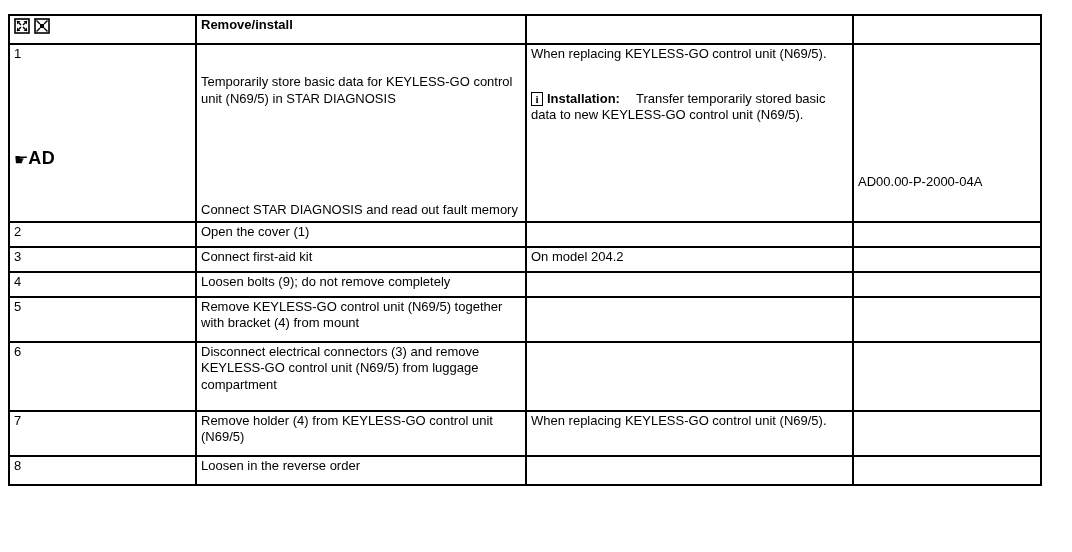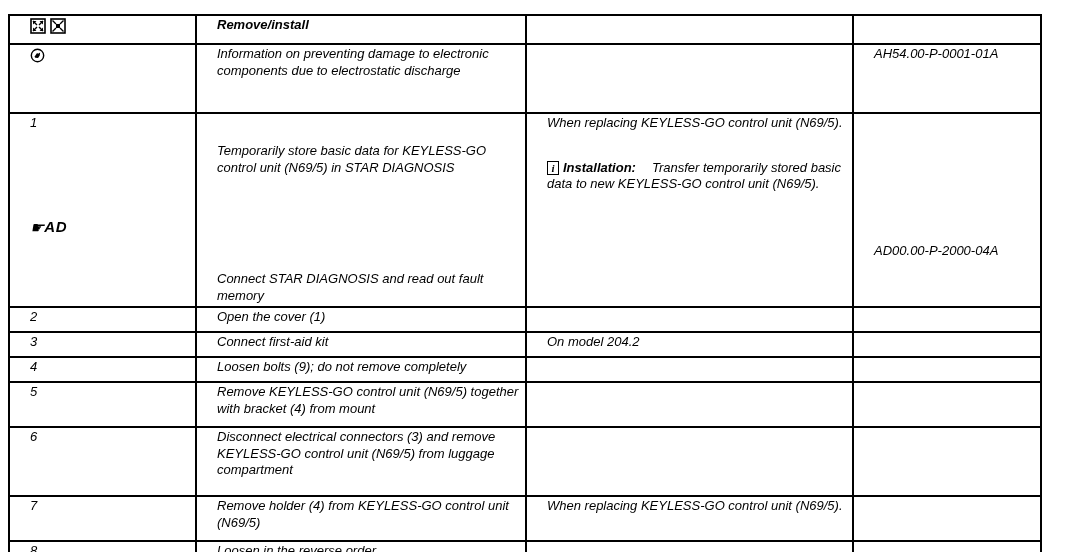--- a/index.html
+++ b/index.html
@@ -19,25 +19,24 @@
     overflow: hidden;
   }
   table.proc {
     border-collapse: collapse;
     table-layout: fixed;
     width: 1032px;
   }
   table.proc td {
     border: 2px solid #000000;
     vertical-align: top;
-    padding: 1px 5px 2px 20px;
+    padding: 1px 5px 2px 4px;
     line-height: 16.5px;
     overflow: hidden;
     word-wrap: break-word;
-    font-style: italic;
   }
   .bold { font-weight: bold; }
 
   
   tr.r-head td { height: 24px; }
   tr.r-esd  td { height: 64px; }
   tr.r-one  td { height: 172px; }
   tr.r-sm   td { height: 20px; }
   tr.r-2l   td { height: 40px; }
   tr.r-3l   td { height: 64px; }
@@ -50,21 +49,21 @@
   .note2 { margin-top: 28px; }
 
   .icon-pair { display: flex; gap: 4px; align-items: center; padding-top: 1px; }
   .fig-icon svg { display: block; }
 
   .esd-icon { display: inline-block; padding-top: 2px; }
   .esd-icon svg { display: block; }
 
   .ad-line { white-space: nowrap; }
   .pointer-glyph { font-size: 16px; line-height: 16px; vertical-align: -1px; }
-  .ad-label { font-weight: bold; font-size: 15px; letter-spacing: 0.5px; }
+  .ad-label { font-weight: bold; font-size: 18px; letter-spacing: 0.5px; }
 
   .info-box {
     display: inline-block;
     border: 1px solid #000;
     width: 10px;
     height: 12px;
     line-height: 12px;
     text-align: center;
     font-weight: bold;
     font-family: "Liberation Serif", serif;
@@ -104,33 +103,20 @@
               <path d="M2.5 2.5 L6 6 M13.5 2.5 L10 6 M2.5 13.5 L6 10 M13.5 13.5 L10 10" stroke="#000" stroke-width="1.4"></path>
             </svg>
           </span>
         </span>
       </td>
       <td class="bold">Remove/install</td>
       <td></td>
       <td></td>
     </tr>
 
-    <tr class="r-esd">
-      <td>
-        <span class="esd-icon">
-          <svg width="15" height="15" viewBox="0 0 16 16">
-            <circle cx="8" cy="8" r="6.6" fill="none" stroke="#000" stroke-width="1.5"></circle>
-            <path d="M4.8 9.2 L7.5 5.2 L8.6 6.0 L10.8 4.8 L10.4 8.0 L8.6 10.6 L5.6 10.4 Z" fill="#000"></path>
-          </svg>
-        </span>
-      </td>
-      <td>Information on preventing damage to electronic components due to electrostatic discharge</td>
-      <td></td>
-      <td>AH54.00-P-0001-01A</td>
-    </tr>
 
     <tr class="r-one">
       <td>
         <div class="blk-top-step">1</div>
         <div class="ad-line">
           <span class="pointer-glyph">☛</span><span class="ad-label">AD</span>
         </div>
       </td>
       <td>
         <div class="blk-top-desc">Temporarily store basic data for KEYLESS-GO control unit (N69/5) in STAR DIAGNOSIS</div>

